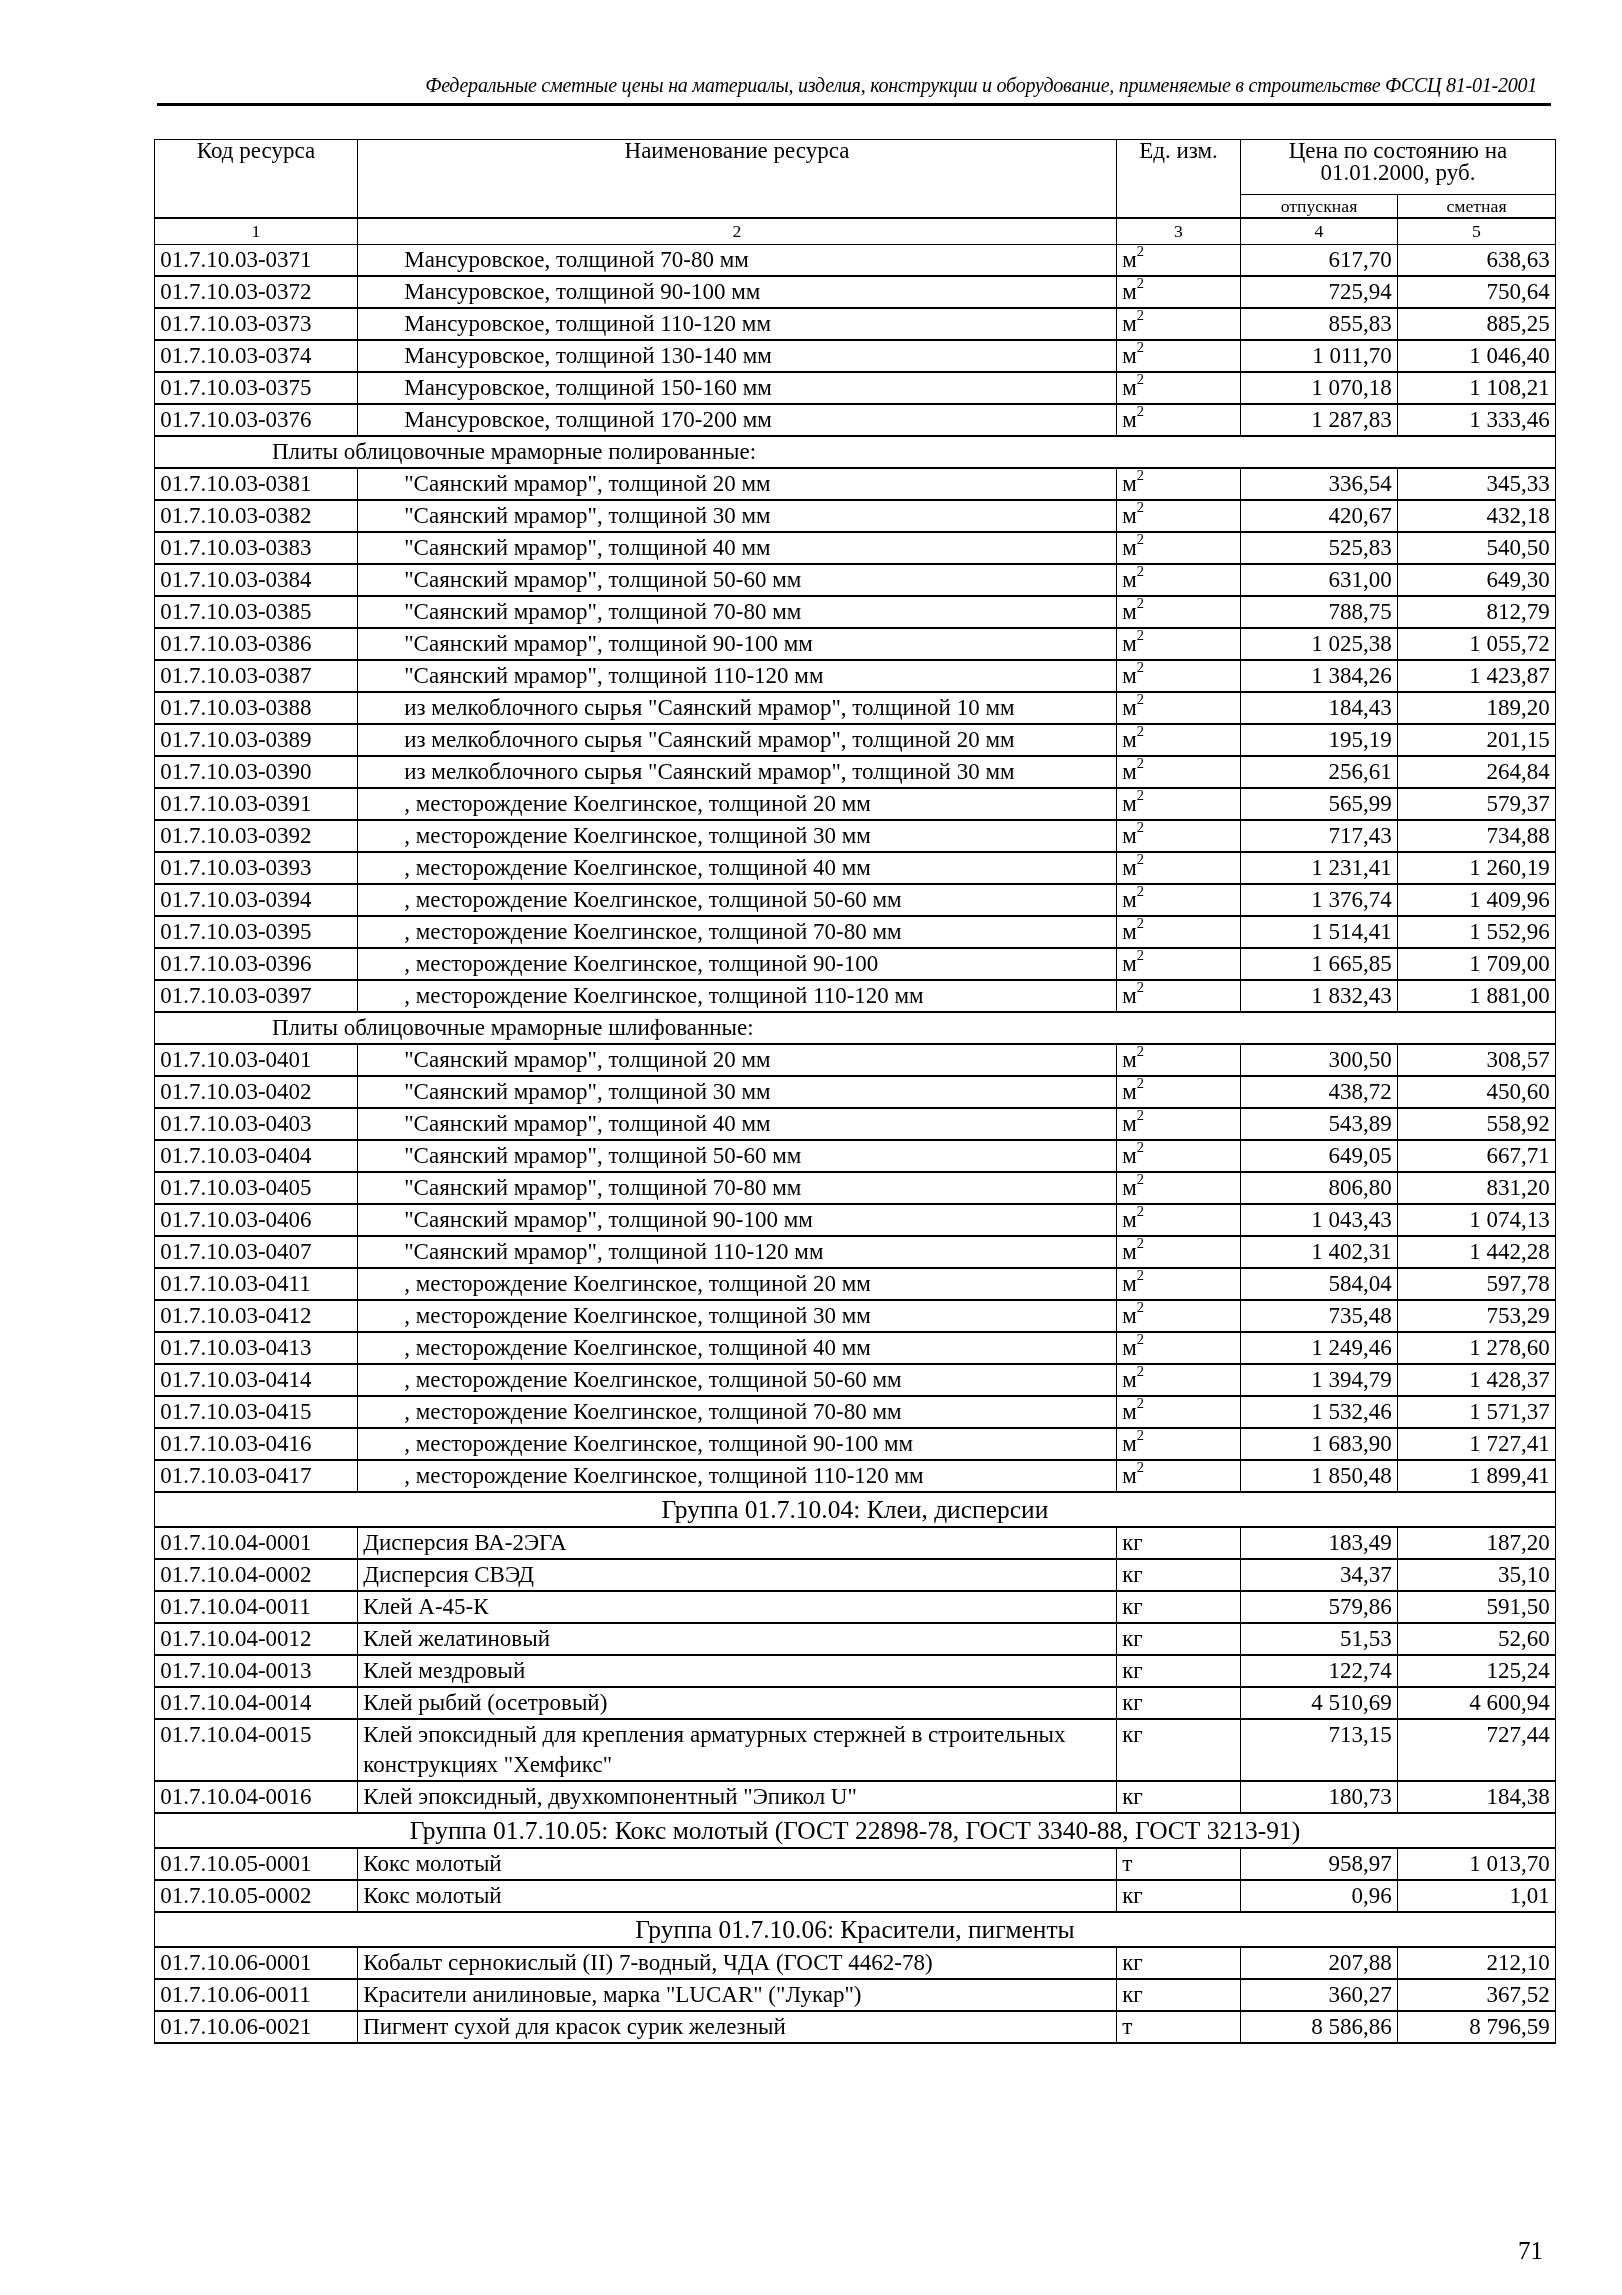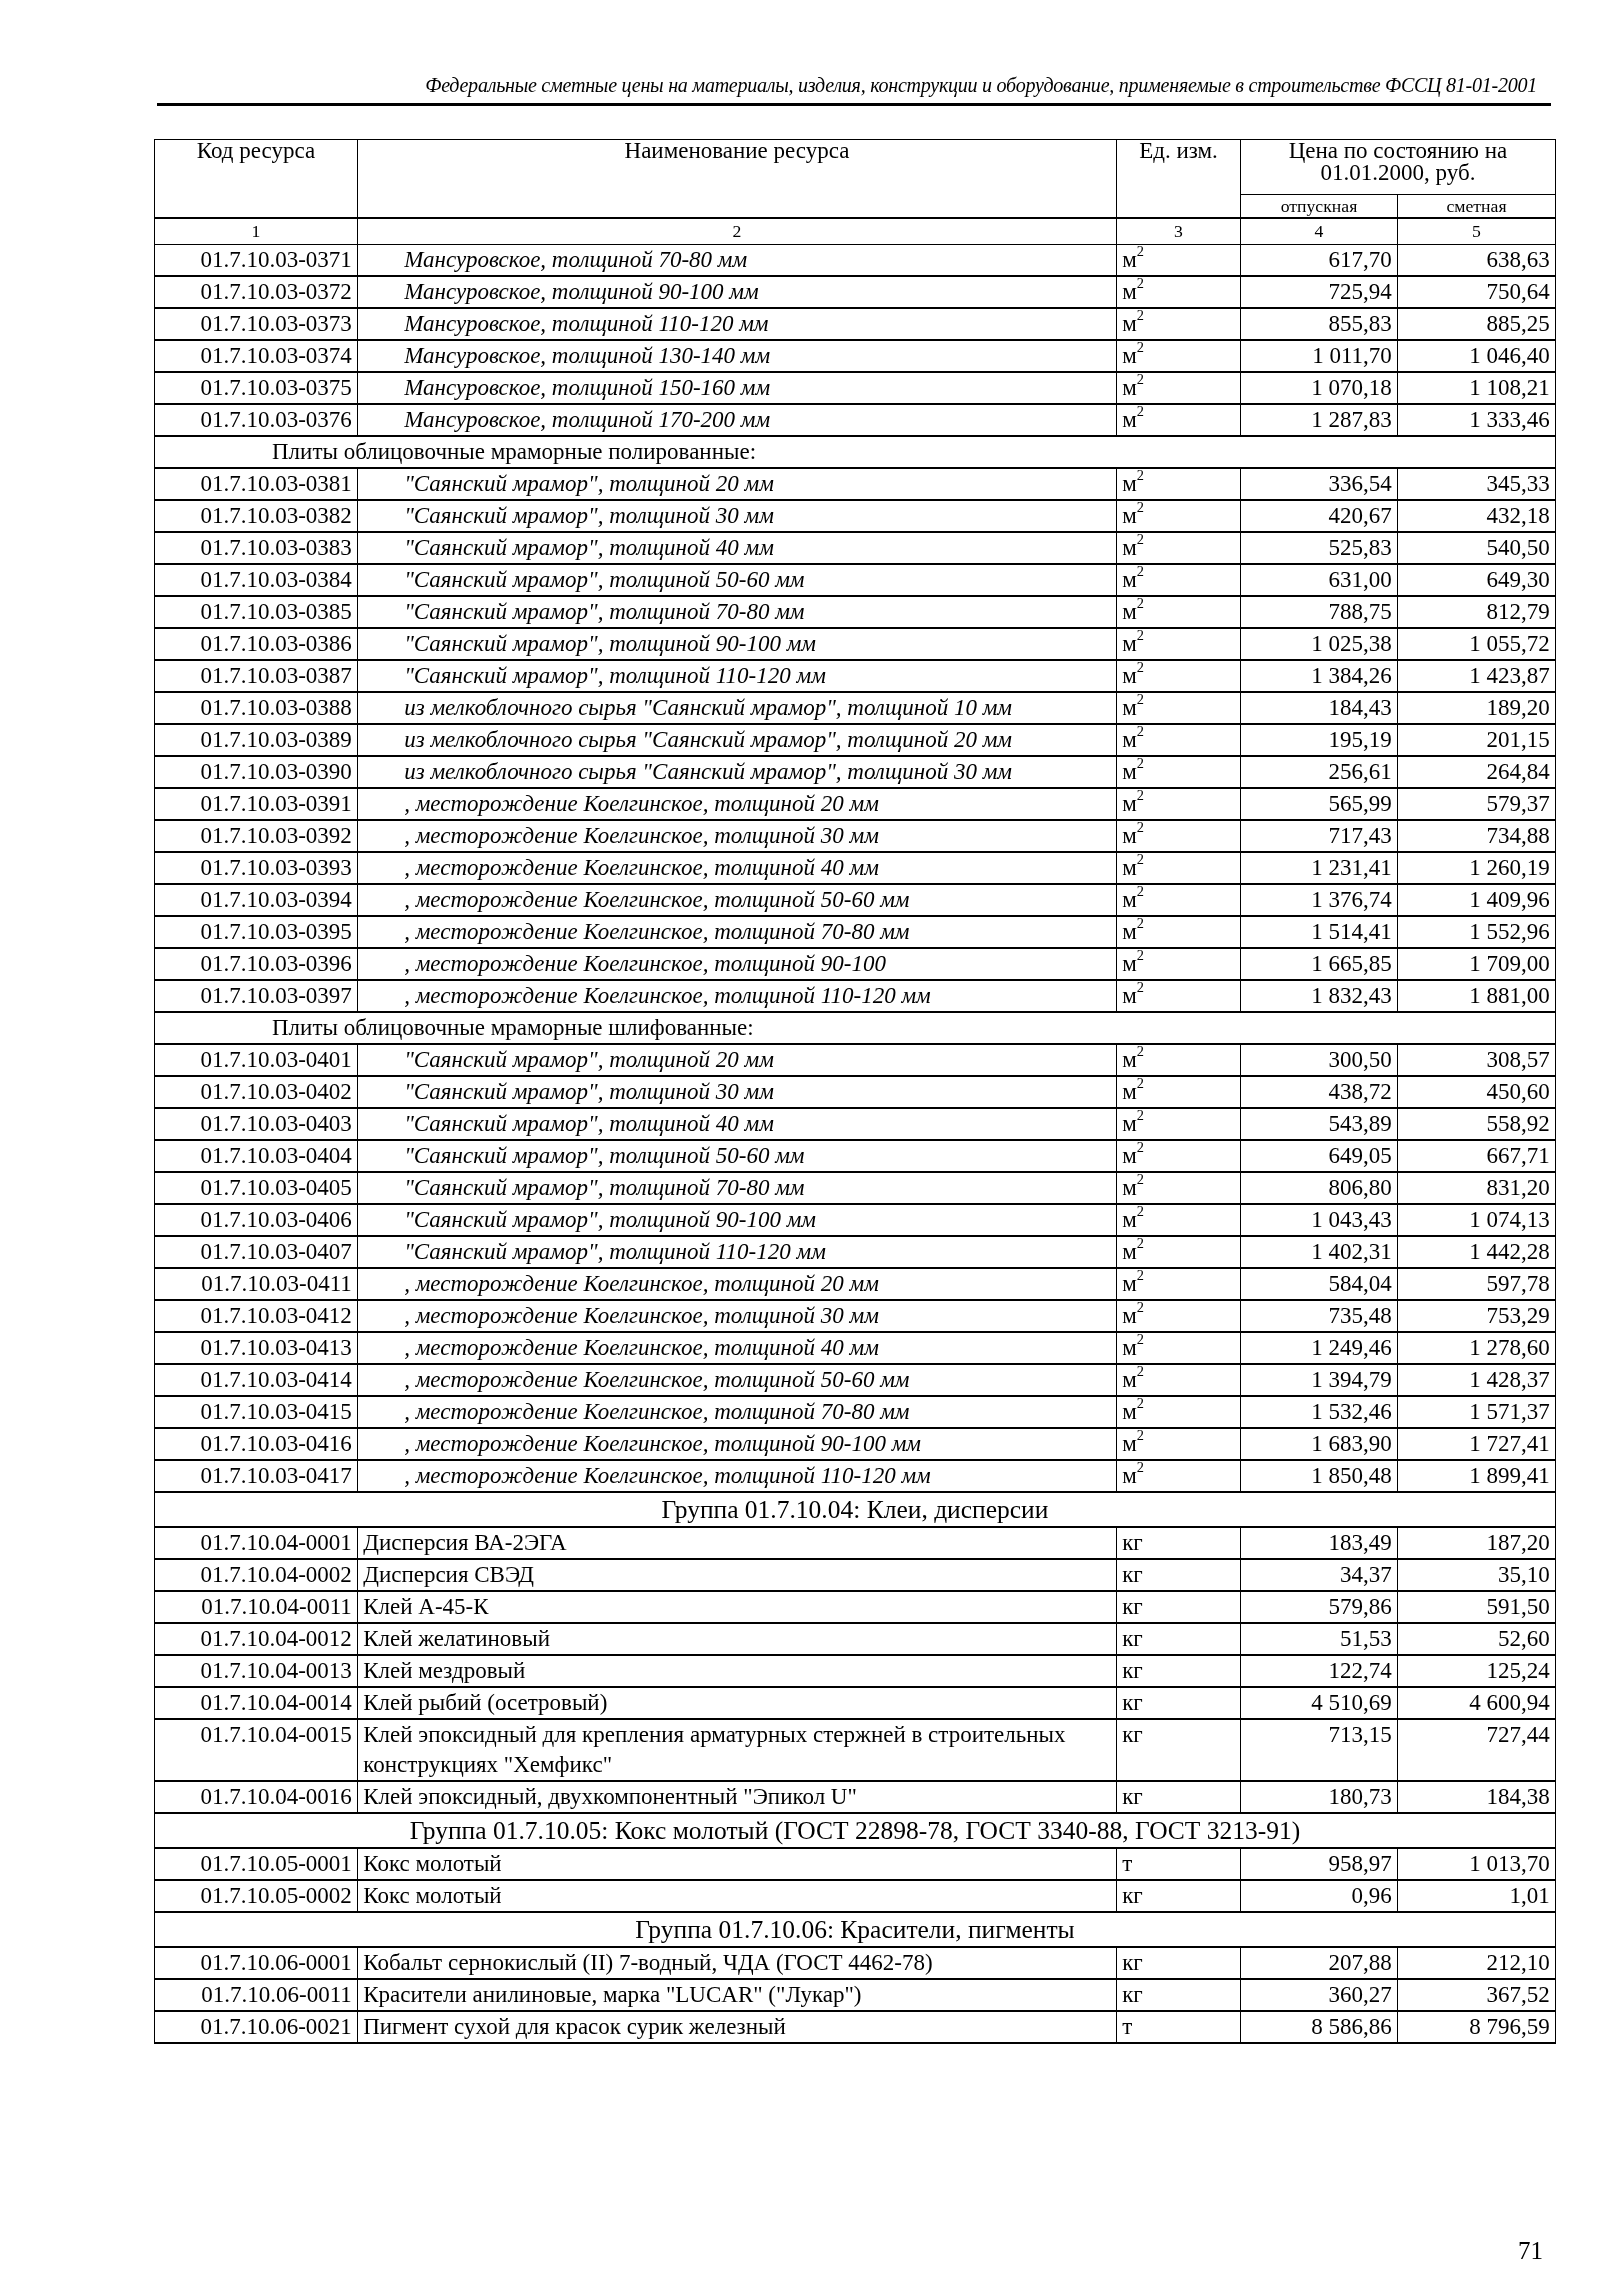--- a/index.html
+++ b/index.html
@@ -12,23 +12,23 @@
     table.prices { position: absolute; left: 154px; top: 139px; width: 1401px;
            border-collapse: collapse; table-layout: fixed; }
     table.prices td, table.prices th { border: 1px solid #000; padding: 0 5.2px; vertical-align: top;
            font-weight: normal; }
     table.prices tr.row td { border-bottom: 2px solid #000; }
     th.h { font-size: 23px; text-align: center; vertical-align: middle; line-height: 22px; }
     tr.hdr1 th { height: 54px; }
     tr.hdr2 th { height: 22px; font-size: 17.7px; font-family: Liberation Serif, serif; }
     tr.nums td { height: 25px; text-align: center; font-size: 17.7px; line-height: 25px; border-top: 2px solid #000; }
     tr.row td { font-size: 23px; line-height: 30px; height: 30px; }
-    td.code { text-align: right; padding-left: 6.5px; }
+    td.code { text-align: left; padding-left: 6.5px; }
     td.name { text-align: left; }
-    td.name.indent { text-indent: 41px; font-style: italic; }
+    td.name.indent { text-indent: 41px; }
     td.unit { text-align: left; }
     td.num { text-align: right; }
     tr.sub td { font-size: 23px; line-height: 30px; height: 30px; padding-left: 117px; border-bottom: 2px solid #000; }
     tr.grp td { font-size: 25.5px; line-height: 33px; height: 33px; text-align: center; font-weight: normal; border-bottom: 2px solid #000; }
     sup { font-size: 14.4px; line-height: 0; position: relative; top: -2.6px; }
     .page-number { position: absolute; right: 80px; top: 2237px; font-size: 25px; }
     col.c1 { width: 203px; } col.c2 { width: 759px; } col.c3 { width: 124px; }
     col.c4 { width: 157px; } col.c5 { width: 158px; }
   </style>
 </head>

